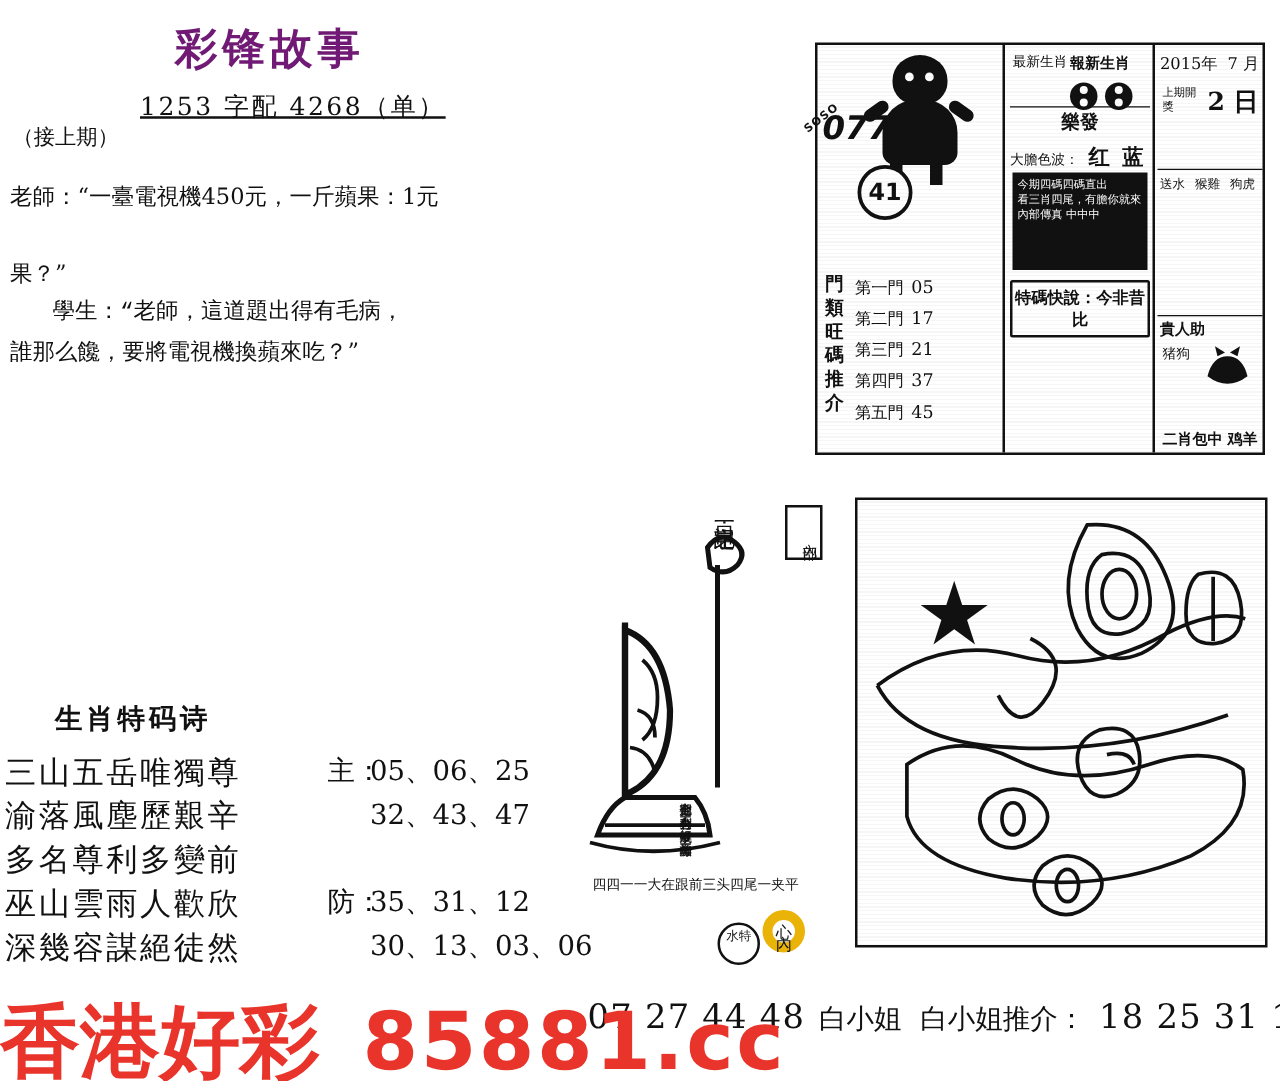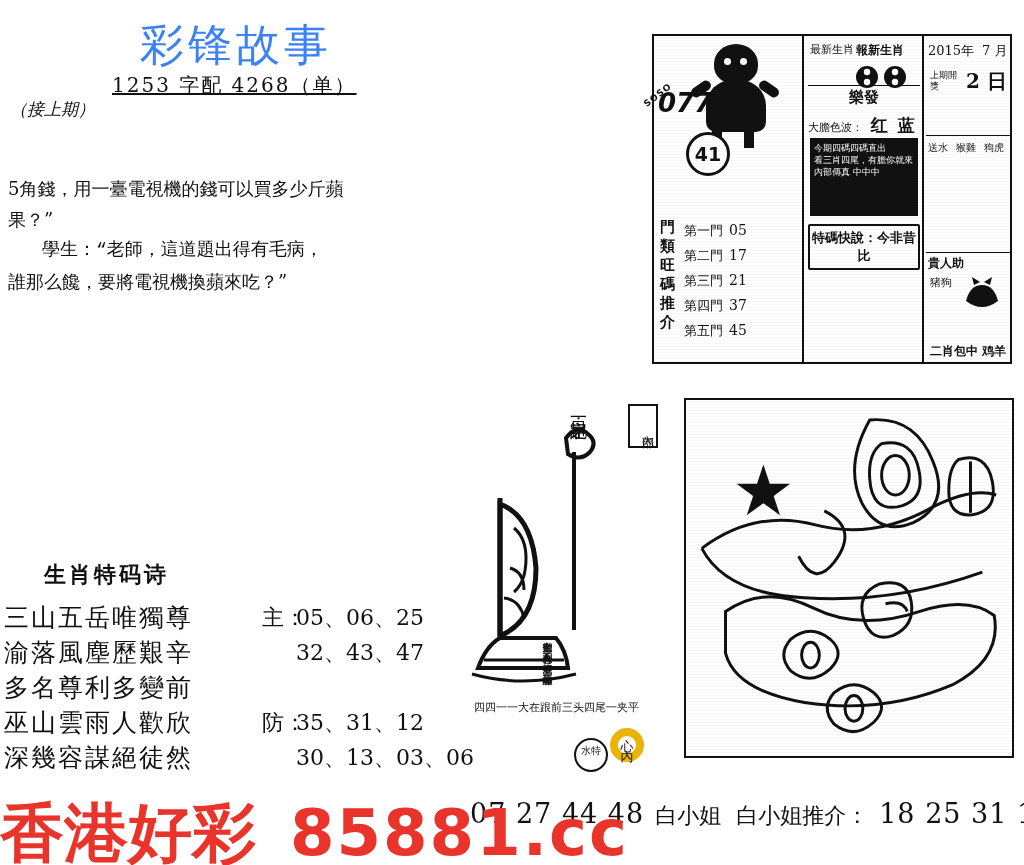--- a/index.html
+++ b/index.html
@@ -13,30 +13,30 @@
     overflow: hidden;
   }
 
   
   .abs { position: absolute; }
   .cn  { font-family: "DejaVu Serif", serif; }
 
   
   #story-title {
     left: 140px; top: 16px;
-    font-size: 44px; font-weight: 400; letter-spacing: 4px;
-    color: #3b82f6;
+    font-size: 34px; font-weight: 700; letter-spacing: 4px;
+    color: #701a75;
   }
   #story-code {
     left: 112px; top: 72px;
     font-size: 20px; letter-spacing: 2px; color: #111; text-decoration: underline;
   }
   #story-cont {
     left: 10px; top: 98px;
-    font-size: 17px; color: #111; font-style: italic;
+    font-size: 17px; color: #111;
   }
   #story-body {
     left: 8px; top: 142px;
     width: 380px;
     font-size: 18px; line-height: 31px; color: #111;
   }
   #story-body .indent { display:block; text-indent: 34px; font-family: Liberation Mono, monospace; }
 
   
   #poem-title {
@@ -241,21 +241,21 @@
     font-size: 11px; color:#111;
   }
   #stamp-round {
     position:absolute; left: 140px; top: 330px; width: 34px; height: 34px;
     border: 8px solid #eab308; border-radius: 50%;
     font-size: 13px; line-height: 10px; text-align:center; padding-top: 6px; color:#111;
   }
   #stamp-round2 {
     position:absolute; left: 104px; top: 340px; width: 34px; height: 34px;
     border: 2px solid #111; border-radius: 50%;
-    font-size: 10px; line-height: 10px; text-align:center; padding-top: 6px; color:#111;
+    font-size: 10px; line-height: 10px; text-align:center; padding-top: 6px; color:#111;font-family:Liberation Mono, monospace;
   }
 
   #bot-right-draw {
     left: 684px; top: 398px; width: 330px; height: 360px;
     border: 2px solid #111;
     background: #fff;
   }
   #star {
     position:absolute; left: 46px; top: 56px; font-size: 70px; color: #111; line-height: 70px;
   }
@@ -267,22 +267,22 @@
       repeating-linear-gradient(0deg, rgba(0,0,0,0.035) 0 1px, transparent 1px 3px);
   }
 </style>
 </head>
 <body>
 
 <div class="abs cn" id="story-title">彩锋故事</div>
 <div class="abs cn" id="story-code">1253 字配 4268（单）</div>
 <div class="abs cn" id="story-cont">（接上期）</div>
 <div class="abs cn" id="story-body">
+  <span>老師：“一臺電視機450元，一斤蘋果：1元</span><br>
   <br>
-  <span>5角錢，用一臺電視機的錢可以買多少斤蘋</span><br>
   <span>果？”</span><br>
   <span class="indent">學生：“老師，這道題出得有毛病，</span>
   <span>誰那么饞，要將電視機換蘋來吃？”</span>
 </div>
 
 <div class="abs cn" id="poem-title">生肖特码诗</div>
 <div class="abs cn" id="poem-lines">
   <div>三山五岳唯獨尊</div>
   <div>渝落風塵歷艱辛</div>
   <div>多名尊利多變前</div>

